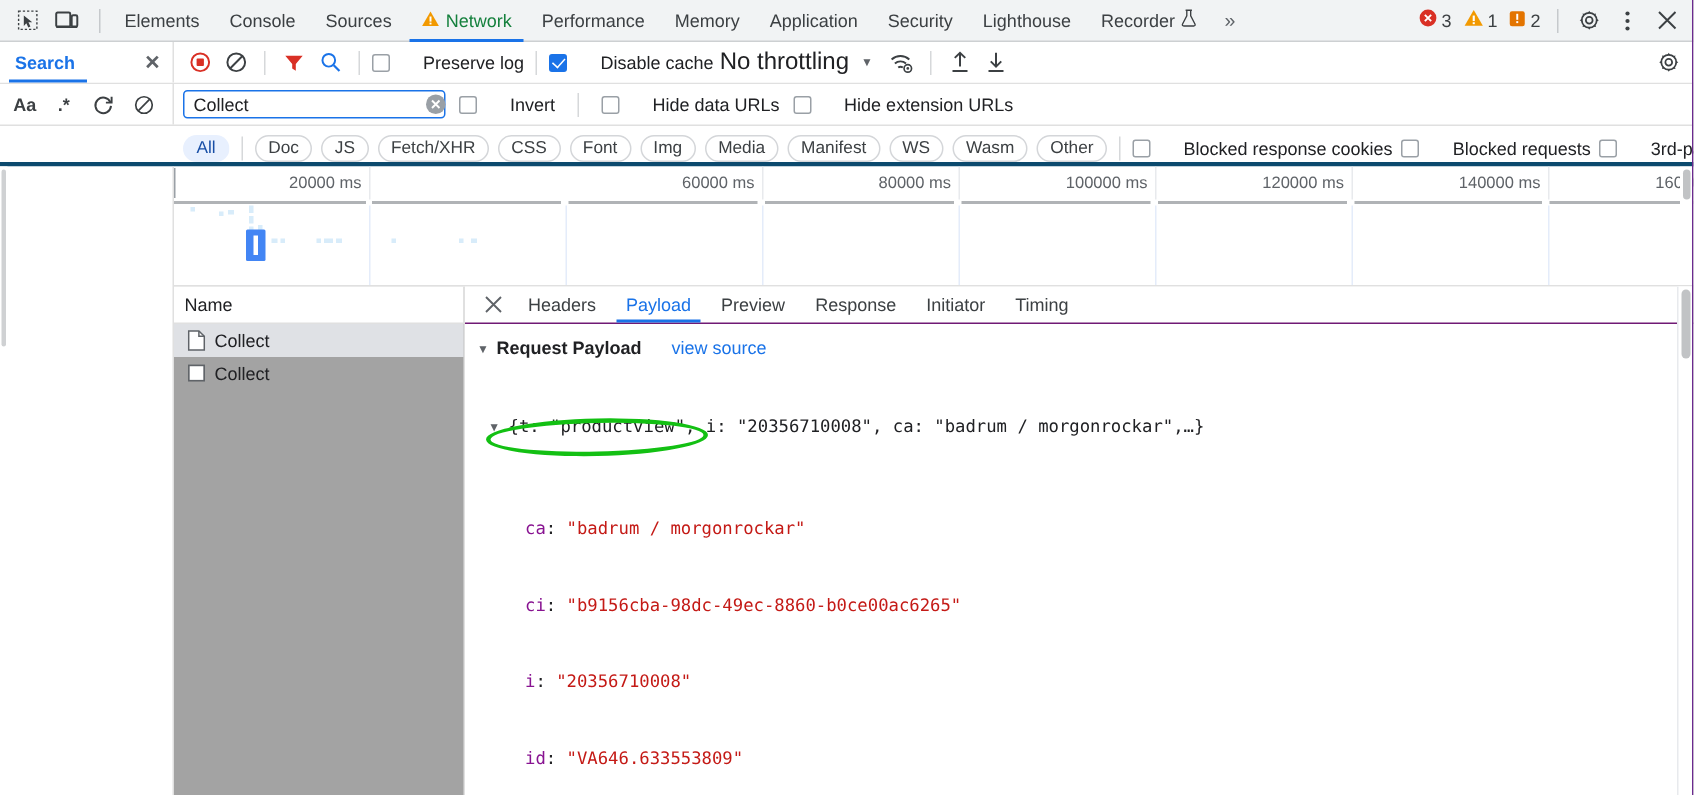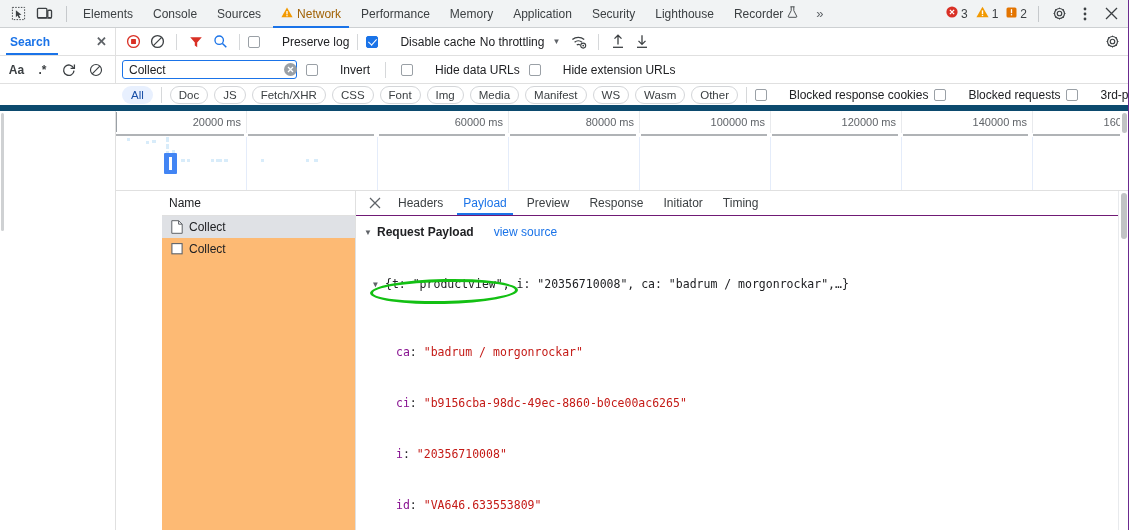--- a/index.html
+++ b/index.html
@@ -28,21 +28,21 @@
     width:24px; height:22px; display:flex; align-items:center; justify-content:center;
     cursor:pointer; border-radius:2px;
   }
   .tb-sep { width:1px; height:16px; background:#c6c9cc; margin:0 6px; }
   .maintabs { display:flex; align-items:center; height:28px; flex:1; }
   .mtab {
     height:28px; padding:0 10px; display:flex; align-items:center; gap:4px;
     font-size:12px; color:#3c4043; cursor:pointer; white-space:nowrap;
     position:relative;
   }
-  .mtab.active { color:#a16207;justify-content:space-between; }
+  .mtab.active { color:#15803d;justify-content:space-between; }
   .mtab.active::after {
     content:""; position:absolute; left:2px; right:2px; bottom:0; height:2px; background:#1a73e8;
   }
   .mtab .warn-tri { display:inline-block; }
   .chev-more { font-size:13px; color:#5f6368; padding:0 8px; cursor:pointer; }
   .topbar-right { display:flex; align-items:center; gap:2px; padding-right:2px; }
   .counter { display:flex; align-items:center; gap:3px; font-size:12px; color:#3c4043; padding:0 3px; cursor:pointer; }
   .gear-btn, .kebab-btn, .close-btn {
     width:24px; height:24px; display:flex; align-items:center; justify-content:center; cursor:pointer;
   }
@@ -76,21 +76,21 @@
   .cbox {
     width:12px; height:12px; border:1px solid #9aa0a6; border-radius:2px; background:#fff;
     flex:0 0 12px; position:relative;
   }
   .cbox.checked { background:#1a73e8; border-color:#1a73e8; }
   .cbox.checked::after {
     content:""; position:absolute; left:3px; top:0.5px; width:4px; height:7px;
     border:solid #fff; border-width:0 1.7px 1.7px 0; transform:rotate(42deg);
   }
   .cb-label { font-size:12px; color:#202124; }
-  .throttle { font-size:12px; color:#202124; padding:0 2px; cursor:pointer; white-space:nowrap; }
+  .throttle { font-size:16px; color:#202124; padding:0 2px; cursor:pointer; white-space:nowrap; }
   .throttle-arrow { font-size:8px; color:#5f6368; padding:0 6px 0 4px; cursor:pointer; }
   .toolbar-spacer { flex:1; }
 
   
   .row3 {
     height:28px; flex:0 0 28px; display:flex; align-items:stretch; background:#fff;
     border-bottom:1px solid #e0e0e0;
   }
   .searchopts {
     width:116px; flex:0 0 116px; display:flex; align-items:center; gap:5px; padding:0 6px;
@@ -109,22 +109,22 @@
     color:#202124; background:transparent; padding:0; height:17px;
   }
   .clear-x {
     width:13px; height:13px; border-radius:50%; background:#9aa0a6; color:#fff;
     display:flex; align-items:center; justify-content:center; font-size:10px; line-height:1;
     cursor:pointer; flex:0 0 13px; margin-right:2px;
   }
 
   
   .row4 {
-    height:27px; flex:0 0 27px; display:flex; align-items:center; background:#fff;
-    border-bottom:6px solid #0c4a6e;
+    height:27px; flex:0 0 27px; display:flex; align-items:flex-end; background:#fff;
+    border-bottom:3px solid #0c4a6e;
   }
   .row4-left { width:116px; flex:0 0 116px; border-right:1px solid #e0e0e0; }
   .row4-right { flex:1; display:flex; align-items:center; gap:6px; padding:0 6px; }
   .pill {
     height:18px; padding:0 8px; border-radius:9px; border:1px solid #d4d6d9;
     display:flex; align-items:center; font-size:11.5px; color:#3c4043; cursor:pointer;
     background:#fff; white-space:nowrap;
   }
   .pill.active { background:#e8f0fe; border-color:#d2e3fc; color:#174ea6; }
   .pill.all { border-color:transparent; }
@@ -167,21 +167,21 @@
     content:""; position:absolute; left:5px; top:4px; width:3px; height:13px; background:#fff;
   }
   .ov-scrollbar-right {
     position:absolute; right:0; top:0; width:9px; height:100%; background:#fff;
   }
   .ov-scrollbar-right .thumb {
     position:absolute; right:2px; top:2px; width:5px; height:20px; background:#c1c3c5; border-radius:3px;
   }
 
   
-  .bottom { flex:1; display:flex; min-height:0; background:#fdba74;margin-left:46px; }
+  .bottom { flex:1; display:flex; min-height:0; background:#a3a3a3; }
   .reqlist { width:194px; flex:0 0 194px; border-right:1px solid #e0e0e0; display:flex; flex-direction:column; }
   .reqlist-header {
     height:25px; flex:0 0 25px; display:flex; align-items:center; padding-left:7px;
     font-size:12px; color:#202124; border-bottom:1px solid #e0e0e0; background:#fff;
   }
   .req-row {
     height:22px; display:flex; align-items:center; gap:6px; padding-left:9px;
     font-size:12px; color:#202124; cursor:pointer; white-space:nowrap;
   }
   .req-row.selected { background:#dfe1e5; }

